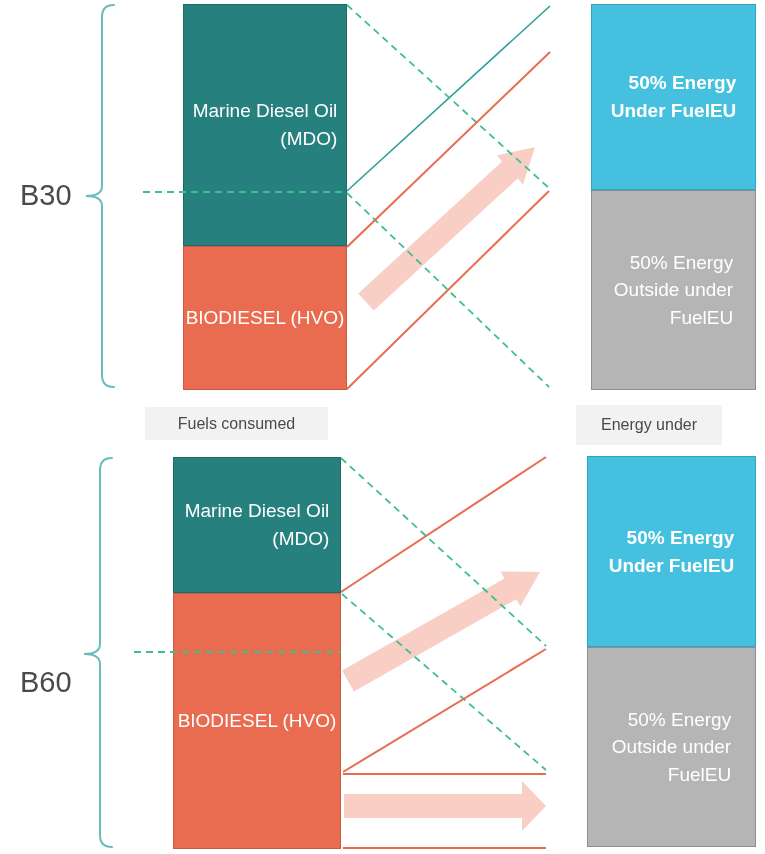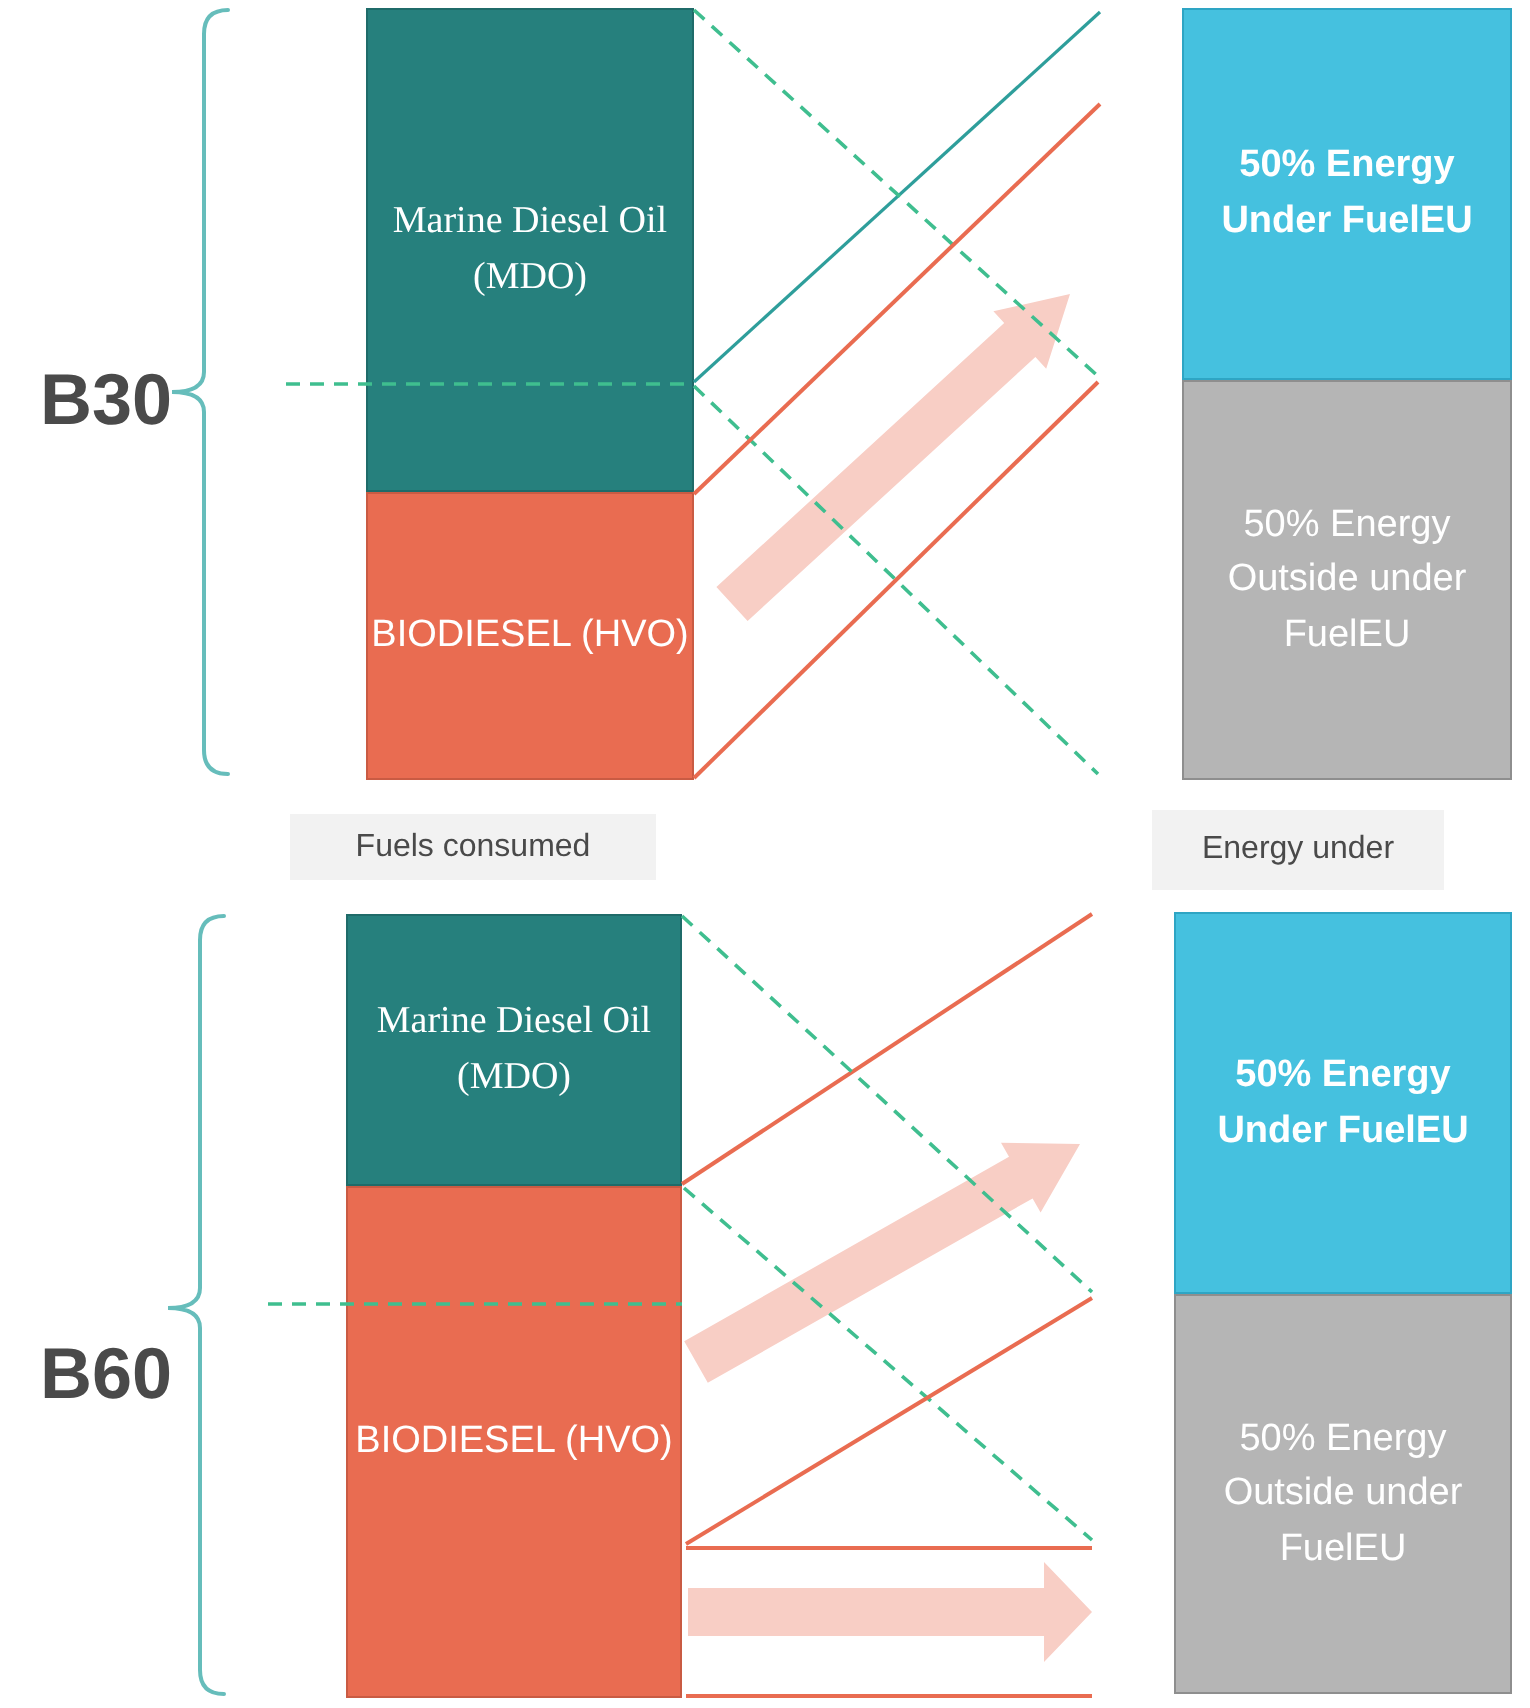--- a/index.html
+++ b/index.html
@@ -3,33 +3,33 @@
 <meta charset="utf-8">
 <style>
   html,body{margin:0;padding:0;background:#fff;}
   .canvas{
     position:relative;width:765px;height:854px;background:#ffffff;
     font-family:"Liberation Sans",sans-serif;overflow:hidden;
   }
   .stack{position:absolute;display:flex;flex-direction:column;}
   .seg{
     display:flex;align-items:center;justify-content:center;
-    text-align:center;box-sizing:border-box;margin-left:41px;
+    text-align:right;box-sizing:border-box;margin-left:41px;
   }
-  .seg.teal{background:var(--teal);border:1px solid var(--teal-border);font-family:Liberation Serif, serif;}
+  .seg.teal{background:var(--teal);border:1px solid var(--teal-border);}
   .seg.orange{background:var(--orange);border:1px solid var(--orange-border);}
   .seg.cyan{background:var(--cyan);border:1px solid var(--cyan-border);}
   .seg.grayseg{background:var(--gray);border:1.5px solid var(--gray-border);}
   .seg-text{
     white-space:pre-line;color:#ffffff;font-size:19px;line-height:1.45;
   }
   .seg-text.bold{font-weight:bold;}
   .blend-label{
     position:absolute;width:64px;text-align:left;
-    font-size:36px;color:var(--label-text);font-weight:bold;
+    font-size:29px;color:var(--label-text);
   }
   .col-label{
     position:absolute;background:var(--label-bg);color:var(--label-text);
     font-size:16px;display:flex;align-items:center;justify-content:center;
   }
   .watermark{
     position:absolute;left:8px;top:816px;font-size:17px;
     color:var(--watermark);letter-spacing:1px;
   }
   svg.overlay{position:absolute;left:0;top:0;pointer-events:none;}

